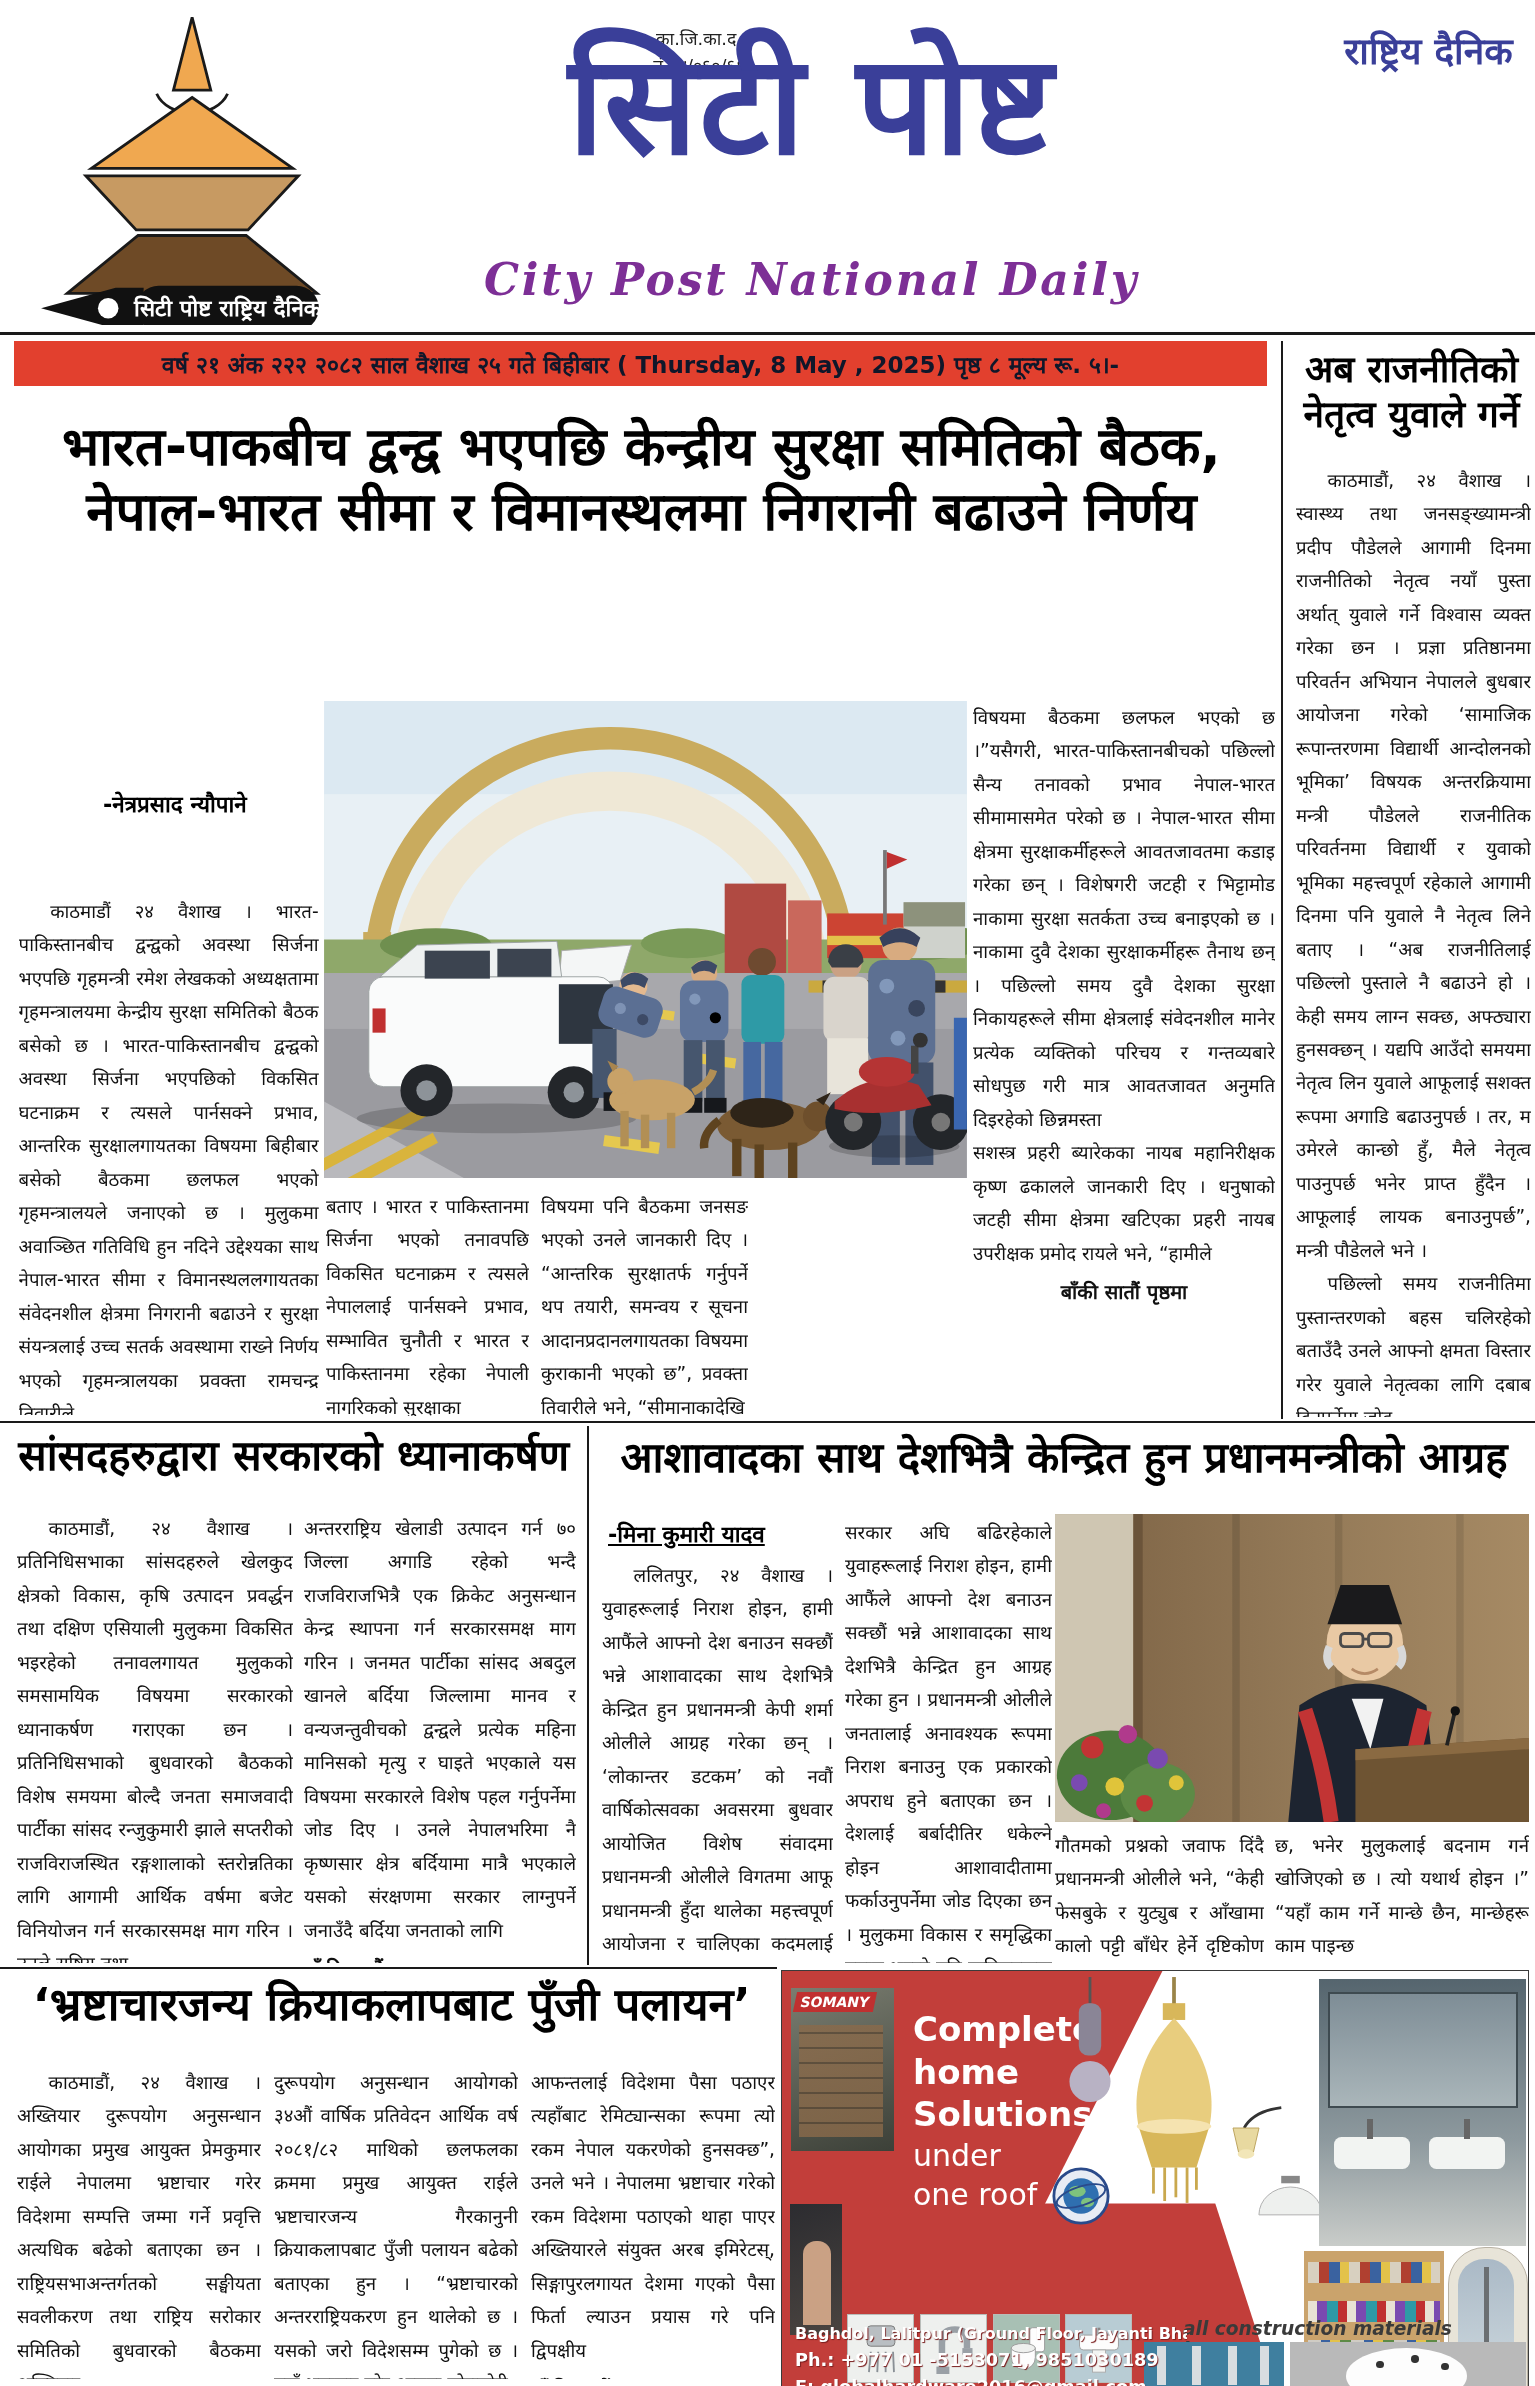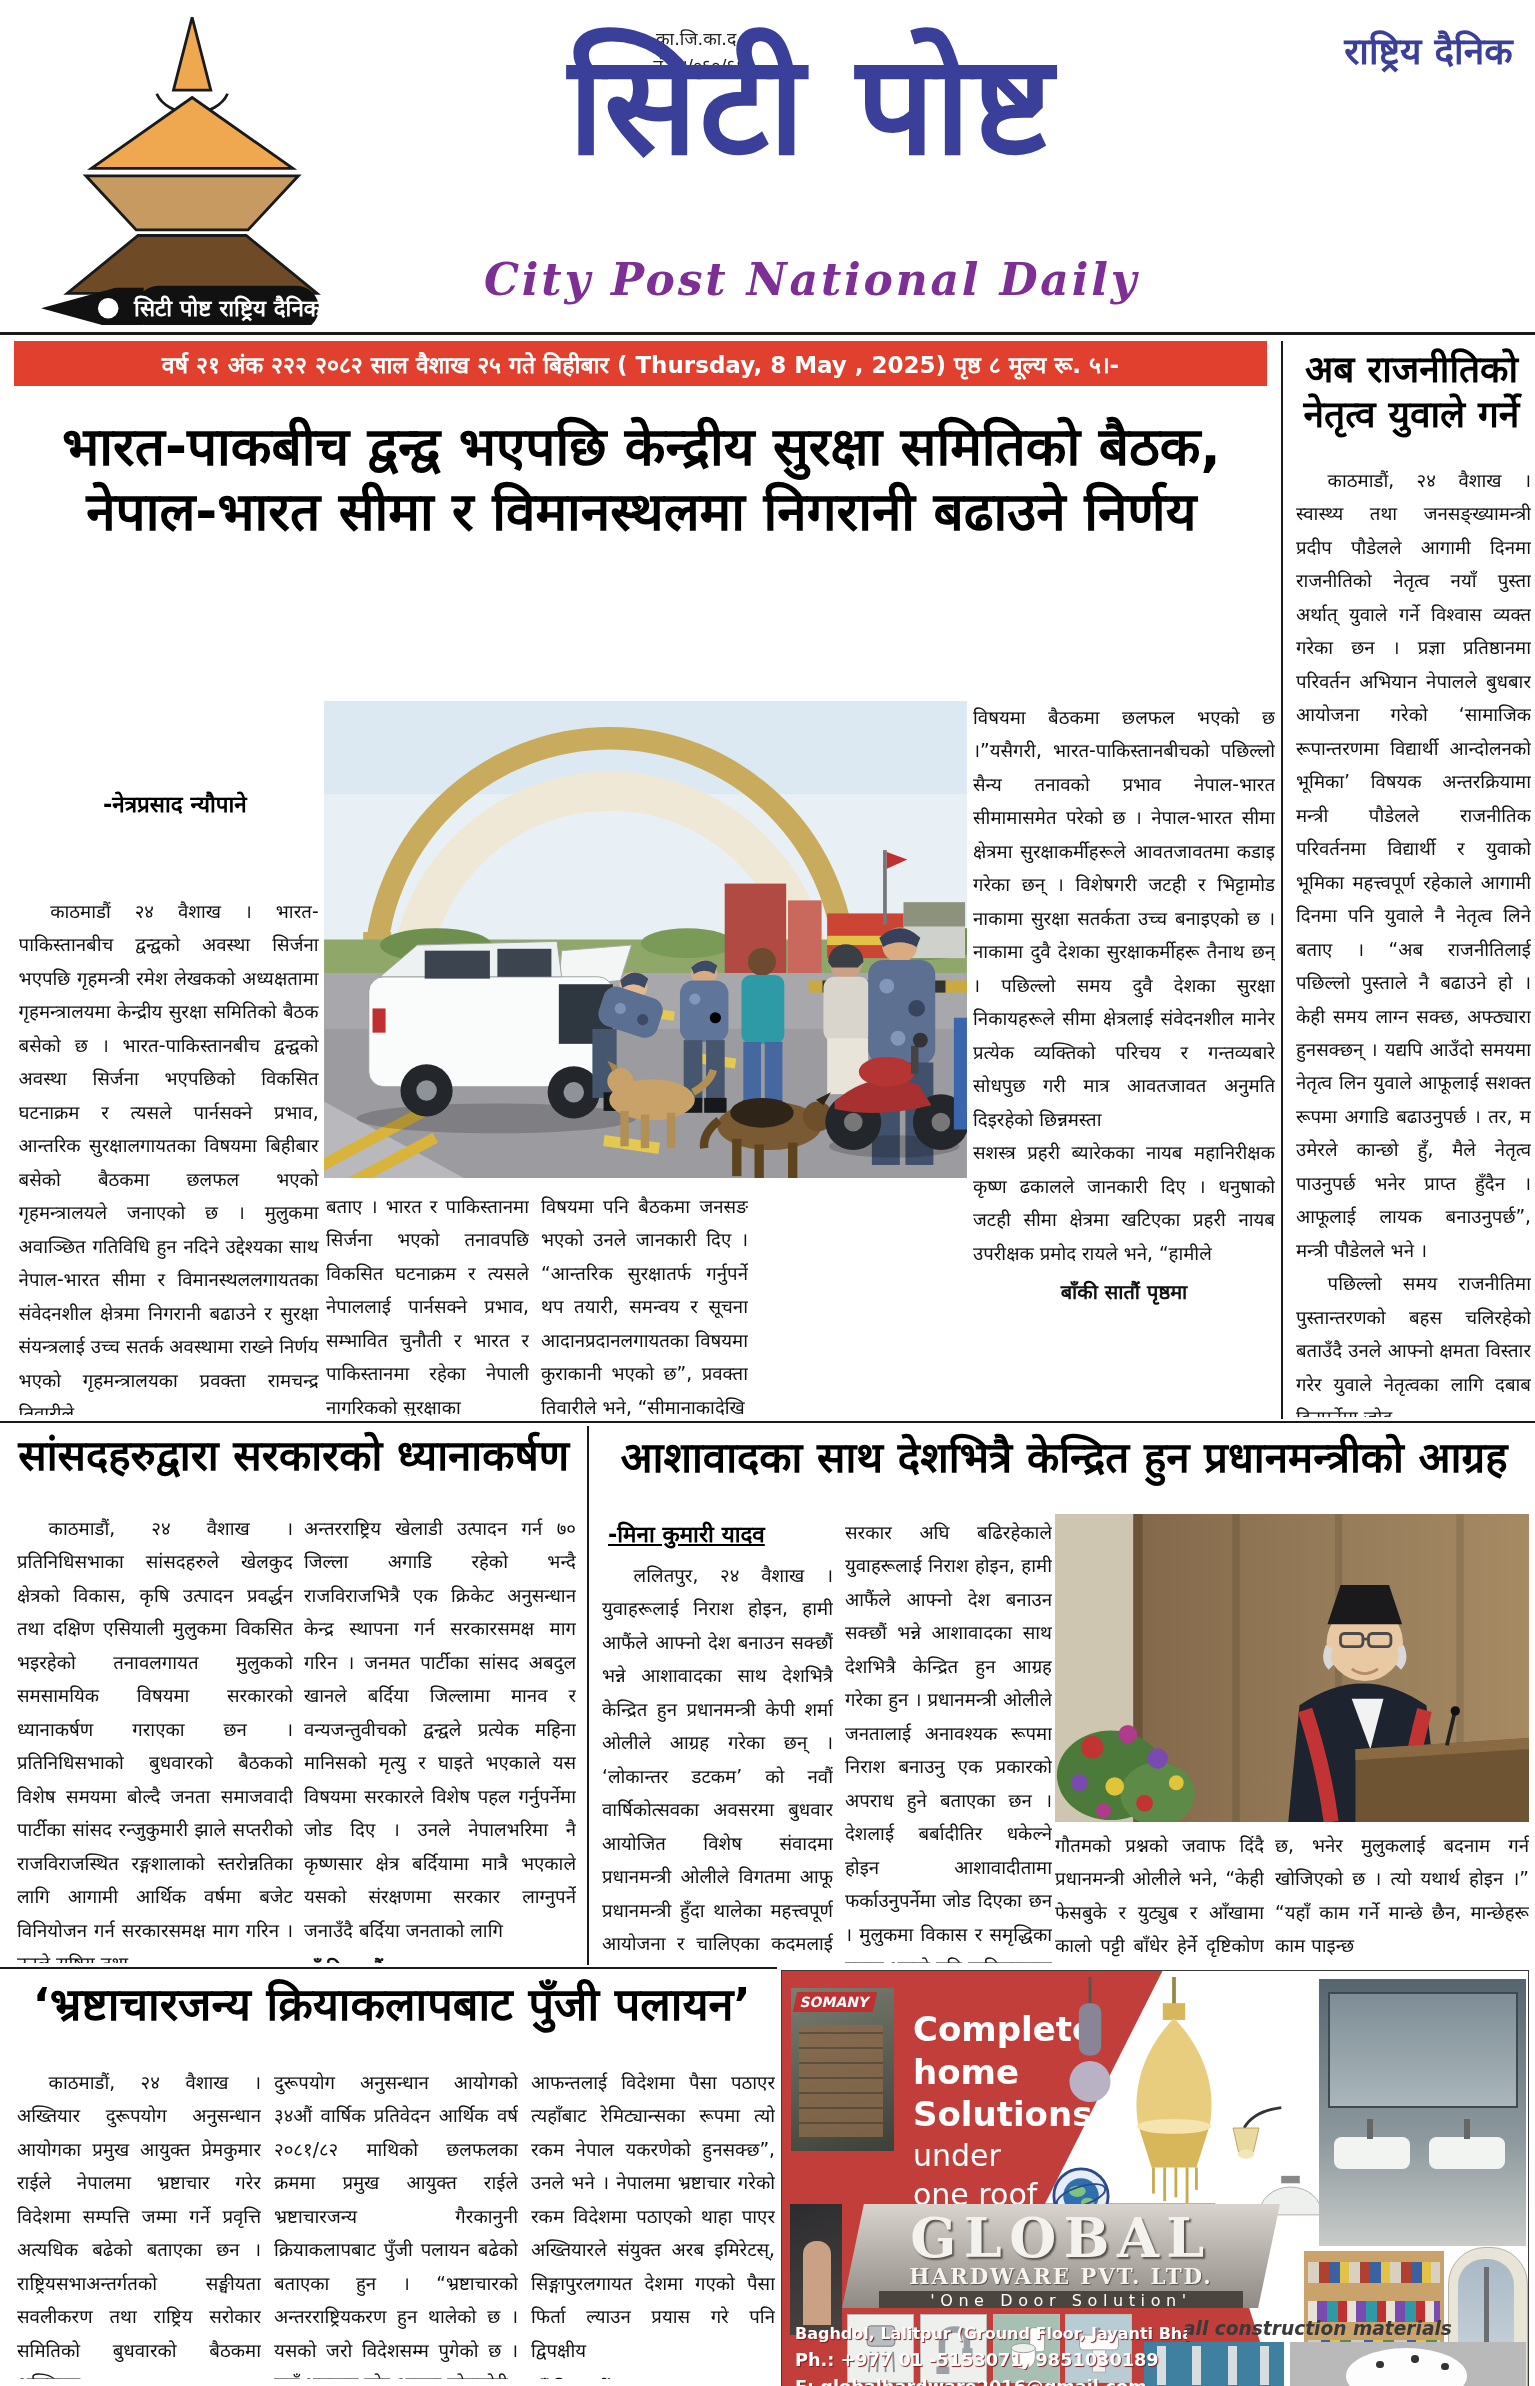--- a/index.html
+++ b/index.html
@@ -8,21 +8,21 @@
   .abs{position:absolute;}
   .rule{position:absolute;background:#1a1a1a;}
   
   #masthead-np{font-weight:bold;color:#3a3f99;font-size:138px;line-height:1.0;letter-spacing:1.9px;
                font-family:"DejaVu Sans",sans-serif;white-space:nowrap;}
   #masthead-en{font-family:"DejaVu Serif",serif;font-style:italic;font-weight:bold;color:#7d2f96;
                font-size:44px;letter-spacing:2.8px;white-space:nowrap;}
   #reg-no{font-size:17.7px;color:#222;text-align:center;line-height:1.5;}
   #tagline-top{font-weight:bold;color:#3a3f99;font-size:37px;white-space:nowrap;}
   
-  #datebar{background:#e2402e;color:#ffffff;font-weight:bold;font-size:23px;
+  #datebar{background:#e2402e;color:#0f172a;font-weight:bold;font-size:23px;
            display:flex;align-items:center;justify-content:center;white-space:nowrap;}
   
   .headline{font-weight:bold;color:#000;text-align:center;line-height:1.22;}
   .byline{font-weight:bold;font-size:22.4px;color:#000;}
   
   .np-col{position:absolute;font-size:18.6px;line-height:1.8;text-align:justify;color:#101010;overflow:hidden;}
   .np-col p{margin:0;text-indent:1.7em;}
   .cont-note{font-weight:bold;font-size:20px;text-indent:0;margin-top:3.7px;}
   
   #ad{border:1.9px solid #3a3a3a;background:#fff;overflow:hidden;}
@@ -402,29 +402,20 @@
     
     <div class="tile" style="left:537px;top:7.5px;width:207px;height:267px;background:linear-gradient(180deg,#55656e,#8d999e 60%,#c9ccc9);">
       <div style="position:absolute;left:9.3px;top:13px;width:186px;height:112px;background:linear-gradient(180deg,#7e8d96,#aab6ba);border:2.8px solid #3e4a50;"></div>
       <div style="position:absolute;left:15px;top:158px;width:76px;height:32px;background:#f2f4f2;border-radius:7.5px;"></div>
       <div style="position:absolute;left:110px;top:158px;width:76px;height:32px;background:#f2f4f2;border-radius:7.5px;"></div>
       <div style="position:absolute;left:48px;top:140px;width:5.6px;height:20.5px;background:#666;"></div>
       <div style="position:absolute;left:145px;top:140px;width:5.6px;height:20.5px;background:#666;"></div>
     </div>
 
     
-    <div id="global-band" class="tile" style="left:60px;top:233px;width:438px;height:104px;">
-      <div style="text-align:center;margin-top:1.9px;">
-        <span id="global-word">GLOBAL</span>
-      </div>
-      <div style="text-align:center;margin-top:-5.6px;">
-        <span id="global-sub">HARDWARE PVT. LTD.</span>
-      </div>
-      <div id="one-door" style="margin:1.9px 37px 0 37px;">'One Door Solution'</div>
-    </div>
 
     
     <div class="tile" style="left:7.5px;top:233px;width:52px;height:131px;background:linear-gradient(160deg,#2c2c30,#4a4440);">
       <div style="position:absolute;left:13px;top:37px;width:28px;height:84px;background:#caa184;border-radius:13px 13px 0 0;"></div>
     </div>
 
     
     <div class="tile" style="left:522px;top:280px;width:140px;height:135px;background:#caa36c;">
       <div style="position:absolute;left:3.7px;top:11.2px;width:132px;height:20.5px;background:repeating-linear-gradient(90deg,#d8d0c0 0 11.2px,#b04030 11.2px 20.5px,#3a62a0 20.5px 32px,#e3c24a 32px 41px);"></div>
       <div style="position:absolute;left:3.7px;top:50px;width:132px;height:20.5px;background:repeating-linear-gradient(90deg,#e8e2d4 0 9.3px,#7a4ab0 9.3px 18.6px,#2e9aa6 18.6px 30px,#c03030 30px 39px);"></div>

